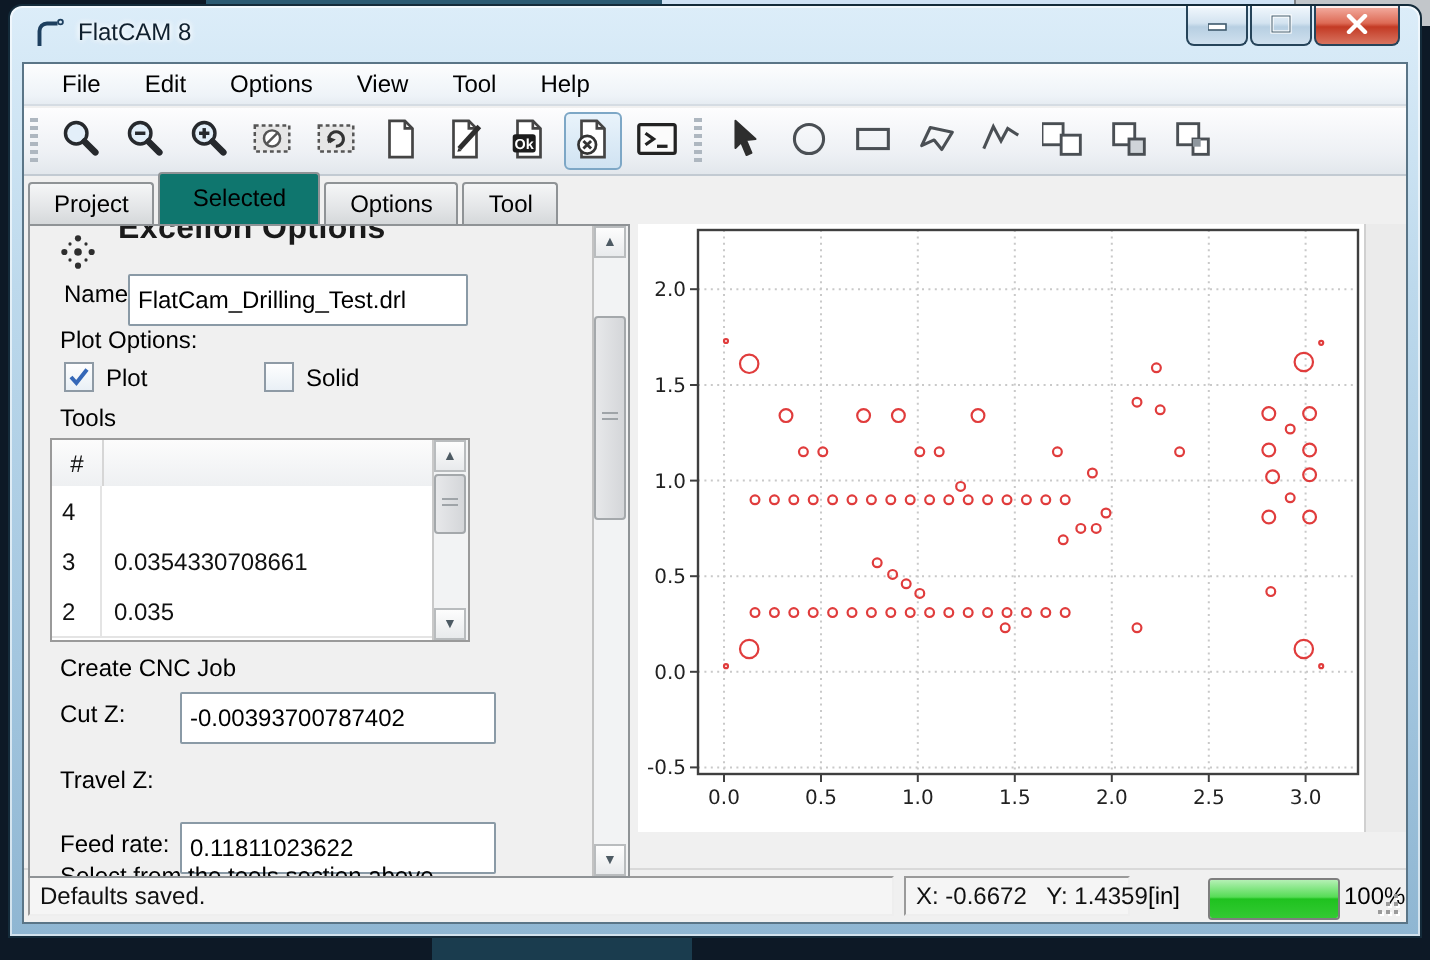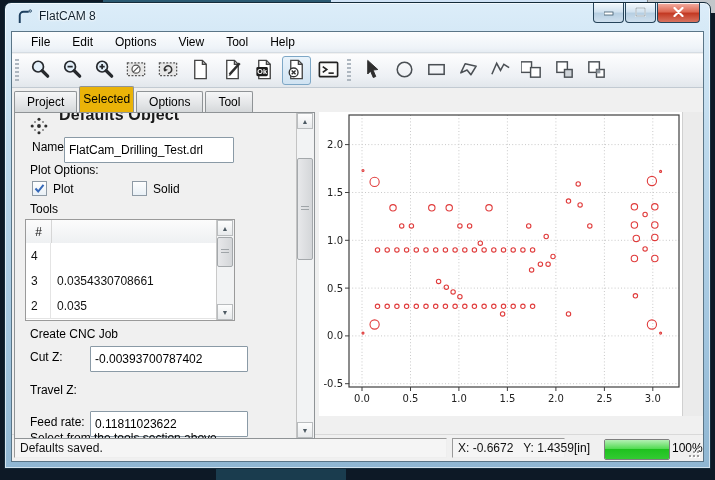--- a/index.html
+++ b/index.html
@@ -37,21 +37,21 @@
     display:flex;align-items:center;}
   .tb-handle{width:4px;height:24px;margin:0 5px 0 3px;
     background:repeating-linear-gradient(180deg,#aeb7c0 0 2px,transparent 2px 4px);}
   .tb-btn{width:27px;height:27px;display:flex;align-items:center;justify-content:center;border:1px solid transparent;border-radius:3px;margin:0 1.5px;}
   .tb-btn.pressed{border:1px solid #7da7c6;background:linear-gradient(180deg,#e9f3fb,#d0e3f2);}
   
   .tabbar{position:absolute;left:2px;top:55px;height:25px;display:flex;align-items:flex-end;z-index:3;}
   .tab{height:20px;line-height:20px;padding:0 12px;margin-right:2px;
     background:linear-gradient(180deg,#f5f6f7 0%,#e3e5e7 60%,#d5d8da 100%);
     border:1px solid #8f9396;border-bottom:none;border-radius:2px 2px 0 0;color:#000;}
-  .tab.active{height:25px;line-height:24px;background:#eab308;position:relative;z-index:4;padding:0 3px;}
+  .tab.active{height:25px;line-height:24px;background:#0f766e;position:relative;z-index:4;padding:0 16px;}
   
   .pane{position:absolute;left:2px;top:80px;width:301px;height:327px;background:#f0f0f0;border:1px solid #8f9396;box-sizing:border-box;overflow:hidden;z-index:2;}
   .pane-head-icon{position:absolute;left:14px;top:3px;width:20px;height:20px;}
   .pane-title-clip{position:absolute;left:44px;top:0;width:200px;height:17px;overflow:hidden;}
   .pane-title{font-size:16px;font-weight:bold;color:#1a1a1a;margin-top:-7px;letter-spacing:.2px;}
   .fld-label{position:absolute;color:#000;}
   .bold-label{position:absolute;font-weight:normal;color:#000;}
   .tbox{position:absolute;height:20px;background:#fff;border:1px solid #8a9aa6;border-radius:1px;
     font-family:"Liberation Sans",sans-serif;font-size:12px;color:#000;padding:12px 4px;box-sizing:border-box;}
   .cb{position:absolute;width:28px;height:15px;display:flex;align-items:center;}
@@ -280,21 +280,21 @@
                 <circle cx="18.5" cy="11" r="1.7"></circle>
                 <circle cx="11" cy="18.5" r="1.7"></circle>
                 <circle cx="6.6" cy="6.6" r="0.9"></circle>
                 <circle cx="15.4" cy="6.6" r="0.9"></circle>
                 <circle cx="6.6" cy="15.4" r="0.9"></circle>
                 <circle cx="15.4" cy="15.4" r="0.9"></circle>
               </g>
             </svg>
         </span>
         <div class="pane-title-clip">
-            <div class="pane-title">Defaults Object</div>
+            <div class="pane-title">Excellon Options</div>
           </div>
 
         <span class="fld-label" style="left:17px;top:27px;">Name:</span>
         <input class="tbox" style="left: 49px; top: 24px; width: 170px;" value="FlatCam_Drilling_Test.drl">
 
         <span class="bold-label" style="left:15px;top:50px;">Plot Options:</span>
 
         <div class="cb" style="left:17px;top:68px;width:70px;">
           <span class="box" id="cb0"><svg width="13" height="13" viewBox="0 0 13 13">
                 <path d="M2.5,6.5 L5.2,9.5 L10.5,2.8" fill="none" stroke="#3568b8" stroke-width="2"></path>

